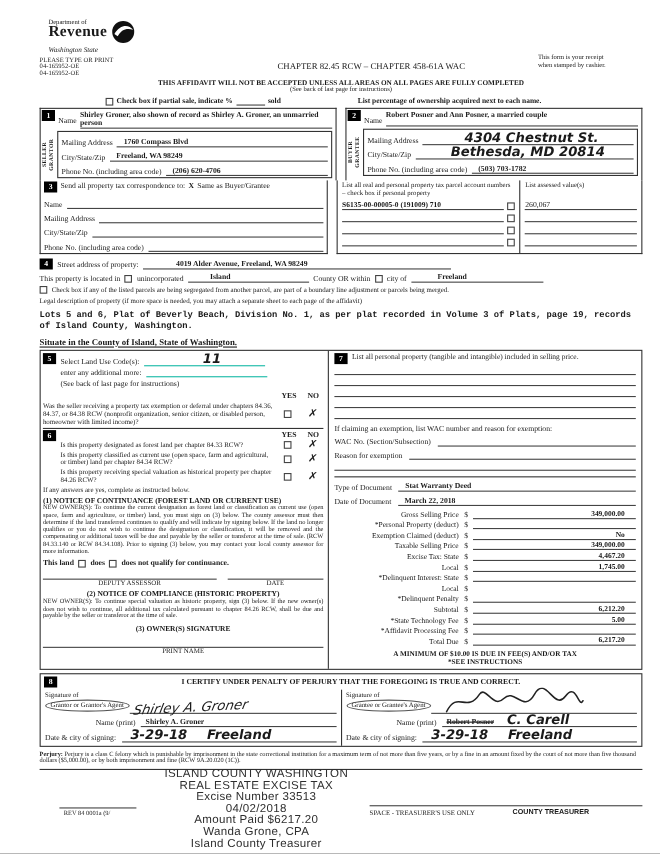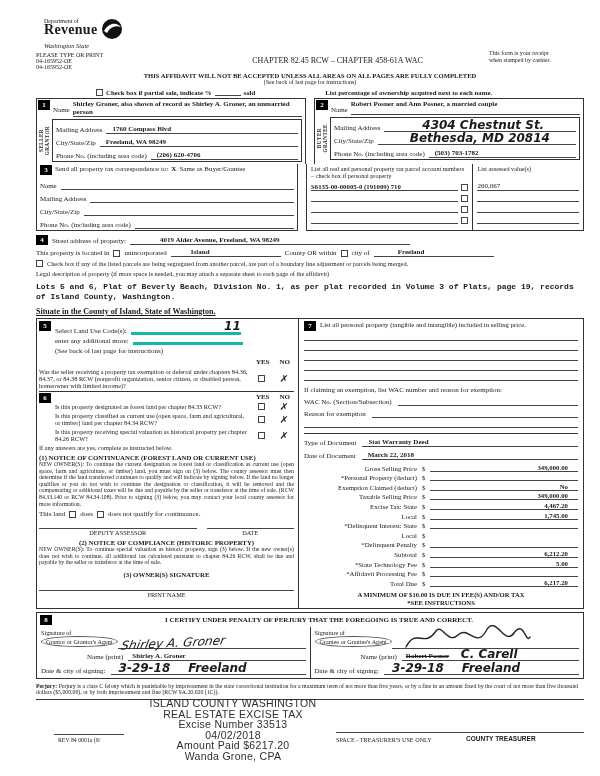--- a/index.html
+++ b/index.html
@@ -63,21 +63,21 @@
   
   .sec4 { margin-top:4px; }
   .s4row { display:flex; align-items:flex-end; gap:4px; margin-top:3px; }
   .legal { font-size:8px; font-weight:bold; margin-top:5px; line-height:10px;font-family:Liberation Mono, monospace; }
   .situate { font-size:8px; font-weight:bold; text-decoration:underline; margin-top:5px; }
   
   .cols { display:flex; margin-top:2px; border:1px solid #333; }
   .col-l { width:262px; flex:none; border-right:1px solid #333; padding:1px 4px 2px 2px; }
   .col-r { flex:1; padding:1px 5px 2px 5px; }
   .luse { display:flex; gap:4px; align-items:flex-end; }
-  .luse .lval { width:110px; border-bottom:3px solid #14b8a6; text-align:right; padding-left:14px; }
+  .luse .lval { width:110px; border-bottom:1px solid #14b8a6; text-align:center; padding-left:14px; }
   .ynhdr { display:flex; justify-content:flex-end; gap:10px; font-weight:bold; padding-right:4px; }
   .q { display:flex; margin-top:2px; }
   .q .qt { flex:1; font-size:6.3px; line-height:7px; }
   .q .yn { width:44px; flex:none; display:flex; justify-content:space-between; align-items:center; padding:0 6px 0 8px; }
   .noticeT { font-size:6.8px; font-weight:bold; margin-top:3px; }
   .noticeB { font-size:5.8px; line-height:6.6px; text-align:justify; }
   .deputy { display:flex; gap:10px; margin-top:10px; text-align:center; font-size:6.3px; }
   .deputy .dcol1 { flex:1.8; border-top:1px solid #444; }
   .deputy .dcol2 { flex:1; border-top:1px solid #444; }
   .ppl { border-bottom:1px solid #444; min-height:10px; }
@@ -362,21 +362,21 @@
             <div class="yn">
                 <span class="cb"></span>
                 <span class="xmark">✗</span>
               </div>
           </div>
         </div>
       </div>
       <div style="margin-top:2px; font-size:6.3px;">If any answers are yes, complete as instructed below.</div>
       <div class="noticeT">(1) NOTICE OF CONTINUANCE (FOREST LAND OR CURRENT USE)</div>
       <div class="noticeB">NEW OWNER(S): To continue the current designation as forest land or classification as current use (open space, farm and agriculture, or timber) land, you must sign on (3) below. The county assessor must then determine if the land transferred continues to qualify and will indicate by signing below. If the land no longer qualifies or you do not wish to continue the designation or classification, it will be removed and the compensating or additional taxes will be due and payable by the seller or transferor at the time of sale. (RCW 84.33.140 or RCW 84.34.108). Prior to signing (3) below, you may contact your local county assessor for more information.</div>
-      <div style="display:flex; gap:4px; align-items:flex-end; margin-top:3px;">
+      <div style="display:flex; gap:4px; align-items:flex-end; margin-top:3px;font-weight:bold;">
         <span>This land</span>
         <span class="cb"></span>
         <span>does</span>
         <span class="cb"></span>
         <span>does not qualify for continuance.</span>
       </div>
       <div class="deputy">
         <div class="dcol1">DEPUTY ASSESSOR</div>
         <div class="dcol2">DATE</div>
       </div>
@@ -554,15 +554,16 @@
     <div class="county-t">COUNTY TREASURER</div>
   </div>
 
   <div class="stamp">
     <div>ISLAND COUNTY WASHINGTON</div>
     <div>REAL ESTATE EXCISE TAX</div>
     <div>Excise Number 33513</div>
     <div>04/02/2018</div>
     <div>Amount Paid $6217.20</div>
     <div>Wanda Grone, CPA</div>
+    <div>Island County Treasurer</div>
   </div>
 
 </div>
 
 </body></html>

